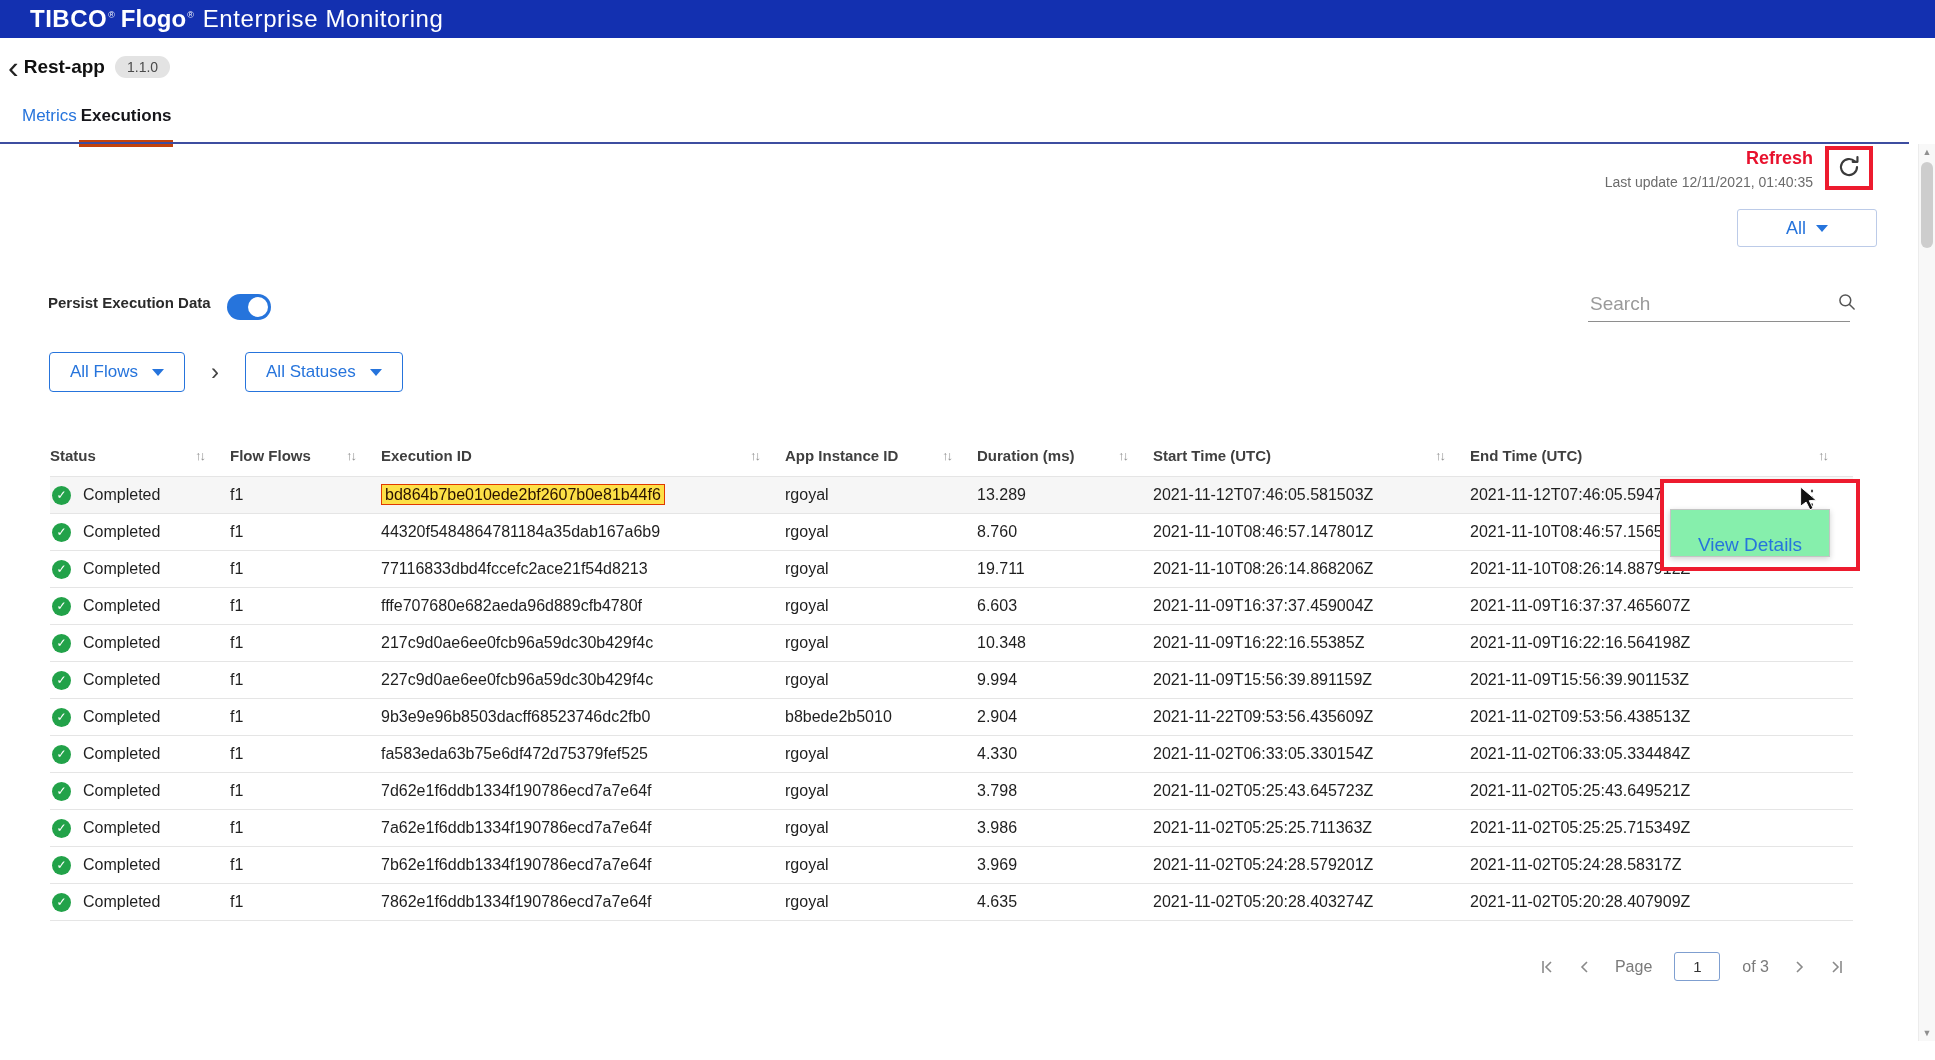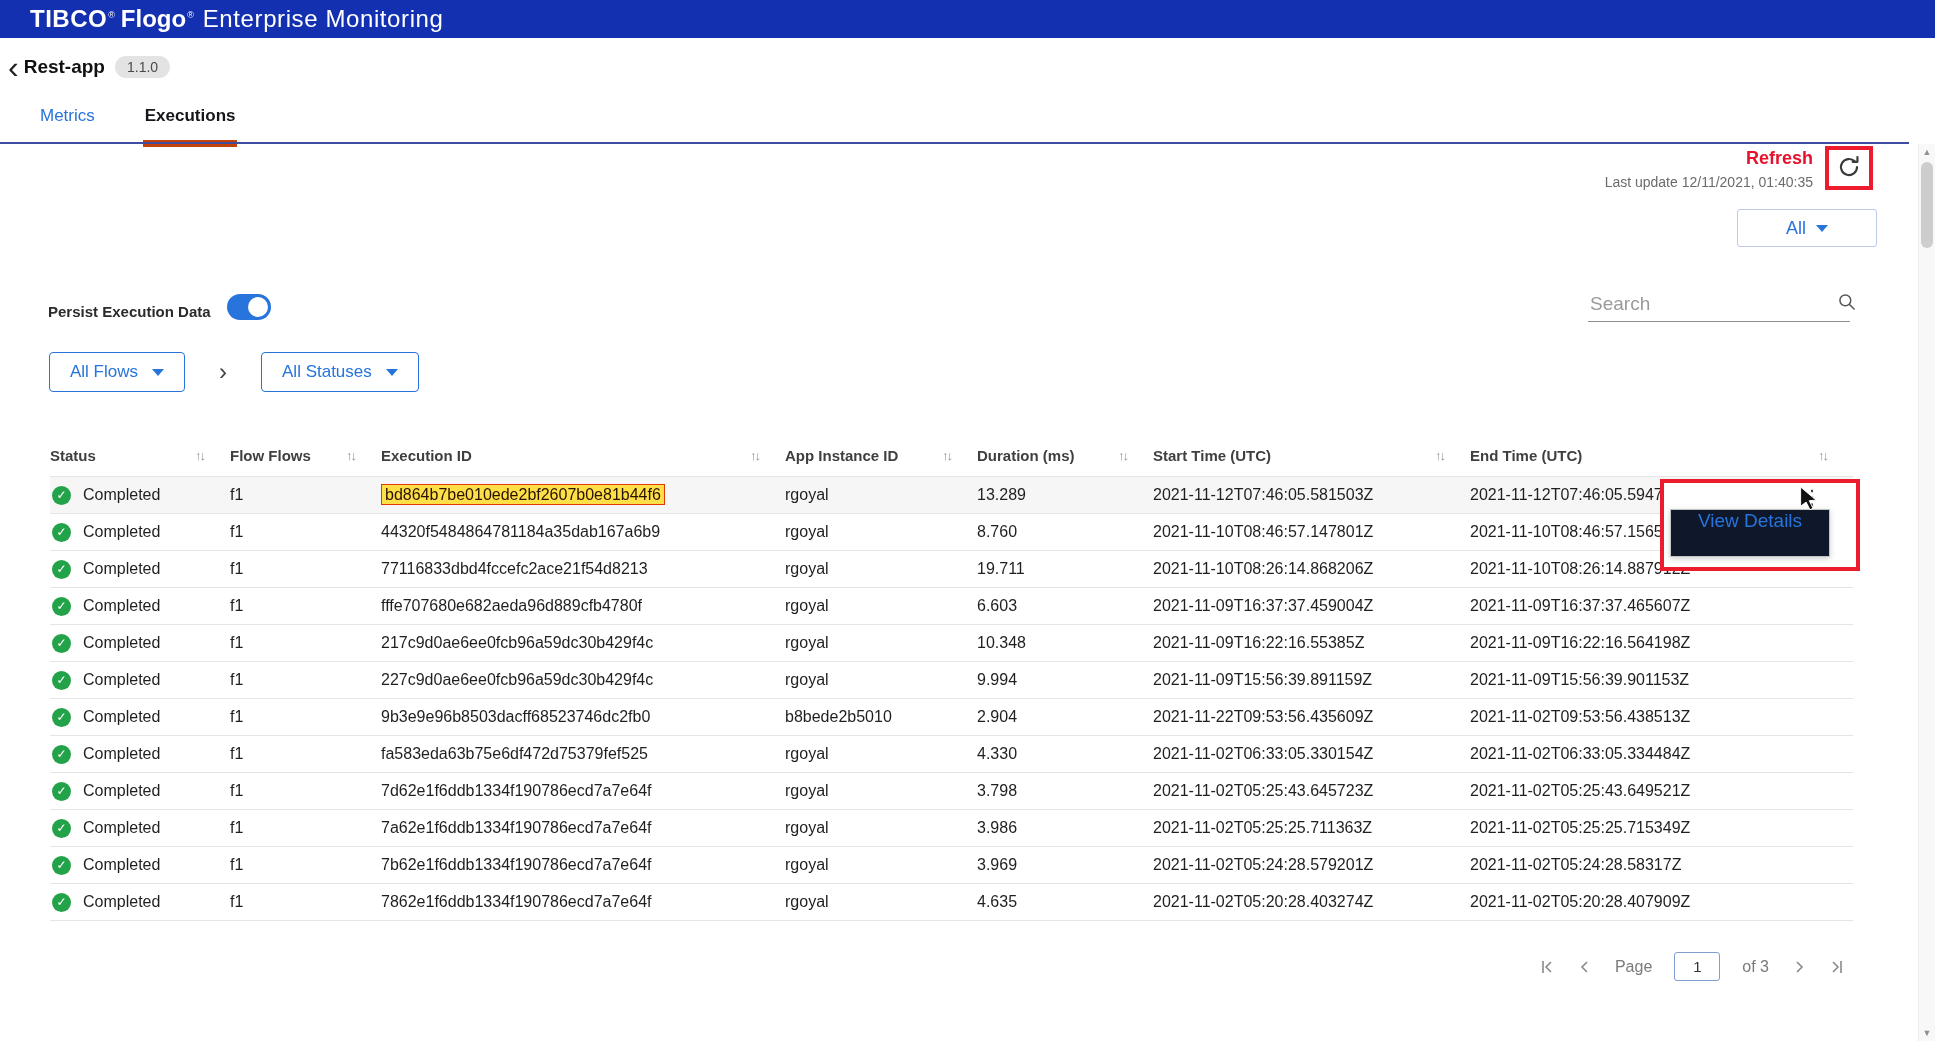--- a/index.html
+++ b/index.html
@@ -14,48 +14,48 @@
   .b-flogo{font-weight:600;margin-left:4px;}
   .b-suffix{font-weight:300;margin-left:7px;letter-spacing:.6px;}
 
   
   .breadcrumb{position:absolute;top:56px;left:8px;display:flex;align-items:center;}
   .back{font-size:32px;color:#222;font-weight:300;line-height:22px;margin-right:5px;cursor:pointer;}
   .app-name{font-size:19px;font-weight:700;color:#101010;}
   .badge{margin-left:10px;background:#e3e3e3;color:#4a4a4a;font-size:14px;padding:3px 12px;border-radius:11px;}
 
   
-  .tabs{position:absolute;top:106px;left:38px;display:flex;gap:46px;}
+  .tabs{position:absolute;top:106px;left:20px;display:flex;}
   .tab{font-size:17px;color:#2674dc;padding:0 2px 14px;cursor:pointer;}
   .tab.active{color:#15151a;font-weight:700;border-bottom:7px solid #c2410c;}
   .divider{position:absolute;top:142px;left:0;width:1909px;height:2px;background:#3d4da0;}
 
   
   .refresh-cluster{position:absolute;top:146px;right:62px;display:flex;gap:12px;align-items:flex-start;}
   .refresh-texts{text-align:right;padding-top:2px;}
   .refresh-label{color:#e8112d;font-size:18px;font-weight:700;cursor:pointer;}
   .last-update{color:#6b6b6b;font-size:14px;margin-top:5px;white-space:nowrap;}
   .refresh-box{width:40px;height:36px;border:4px solid #ed1b2e;display:flex;align-items:center;justify-content:center;background:#fff;}
   .refresh-btn{border:none;background:none;padding:0;cursor:pointer;display:flex;}
 
   
   .all-btn{position:absolute;top:209px;right:58px;width:140px;height:38px;background:#fff;border:1px solid #bccbe8;border-radius:3px;color:#2674dc;font-size:18px;display:flex;align-items:center;justify-content:center;gap:10px;cursor:pointer;}
   .caret{width:0;height:0;border-left:6px solid transparent;border-right:6px solid transparent;border-top:7px solid #2674dc;}
 
   
-  .persist{position:absolute;top:294px;left:48px;display:flex;align-items:flex-end;gap:16px;}
+  .persist{position:absolute;top:294px;left:48px;display:flex;align-items:flex-start;gap:16px;}
   .persist-label{font-size:15px;font-weight:700;color:#2b2b2b;}
   .toggle{width:44px;height:26px;border-radius:13px;background:#2674dc;position:relative;cursor:pointer;flex:none;}
   .knob{position:absolute;right:3px;top:3px;width:20px;height:20px;border-radius:50%;background:#fff;}
   .search{position:absolute;top:292px;right:85px;width:262px;border-bottom:1px solid #8e8e8e;display:flex;align-items:center;padding-bottom:5px;}
   .search input{flex:1;border:none;outline:none;font-size:19px;color:#333;background:transparent;font-family:inherit;}
   .search input::placeholder{color:#9a9a9a;}
 
   
-  .filters{position:absolute;top:352px;left:49px;display:flex;align-items:center;gap:34px;}
+  .filters{position:absolute;top:352px;left:49px;display:flex;align-items:center;gap:26px;}
   .filter-btn{height:40px;padding:0 20px;border:1px solid #2674dc;border-radius:4px;background:#fff;color:#2674dc;font-size:17px;display:flex;align-items:center;gap:14px;cursor:pointer;}
   .sep{font-size:24px;color:#444;font-weight:400;}
 
   
   .table{position:absolute;top:434px;left:50px;width:1803px;}
   .thead{display:grid;grid-template-columns:180px 151px 404px 192px 176px 317px 1fr;height:42px;align-items:center;color:#3f3f3f;font-size:15px;font-weight:700;}
   .th{display:flex;align-items:center;justify-content:space-between;padding-right:26px;}
   .sort{color:#8f8f8f;font-size:13px;font-weight:400;letter-spacing:-2px;cursor:pointer;}
   .tbody{border-top:1px solid #e5e5e5;}
   .trow{display:grid;grid-template-columns:180px 151px 404px 192px 176px 317px 1fr;height:36px;align-items:center;border-bottom:1px solid #e5e5e5;font-size:16px;color:#1f1f1f;cursor:pointer;}
@@ -71,21 +71,21 @@
 
   
   .scrollbar{position:absolute;right:0;top:144px;width:17px;height:897px;background:#f8f8f8;border-left:1px solid #ececec;box-sizing:border-box;}
   .sb-arrow{height:16px;display:flex;align-items:center;justify-content:center;color:#8f8f8f;font-size:9px;cursor:pointer;}
   .sb-down{position:absolute;bottom:0;left:0;right:0;}
   .sb-thumb{position:absolute;top:18px;left:2px;width:12px;height:86px;background:#cdcdcd;border-radius:6px;cursor:pointer;}
 
   
   .anno-box{position:absolute;left:1660px;top:479px;width:200px;height:92px;background:#fff;border:4px solid #ed1b2e;box-sizing:border-box;z-index:6;}
   .kebab{position:absolute;left:138px;top:4px;font-size:20px;color:#444;cursor:pointer;line-height:1;}
-  .popup{position:absolute;left:6px;top:26px;width:158px;height:46px;background:#0f172a;border:1px solid #c4c4c4;box-shadow:0 2px 6px rgba(0,0,0,.18);display:flex;align-items:flex-start;justify-content:center;z-index:7;}
+  .popup{position:absolute;left:6px;top:26px;width:158px;height:46px;background:#86efac;border:1px solid #c4c4c4;box-shadow:0 2px 6px rgba(0,0,0,.18);display:flex;align-items:flex-end;justify-content:center;z-index:7;}
   .view-details{color:#2674dc;font-size:19px;cursor:pointer;}
   .cursor{position:absolute;left:1798px;top:487px;z-index:9;pointer-events:none;}
 </style>
 </head>
 <body>
 
 <div class="page">
 
   <header class="topbar">
     <div class="brand">

